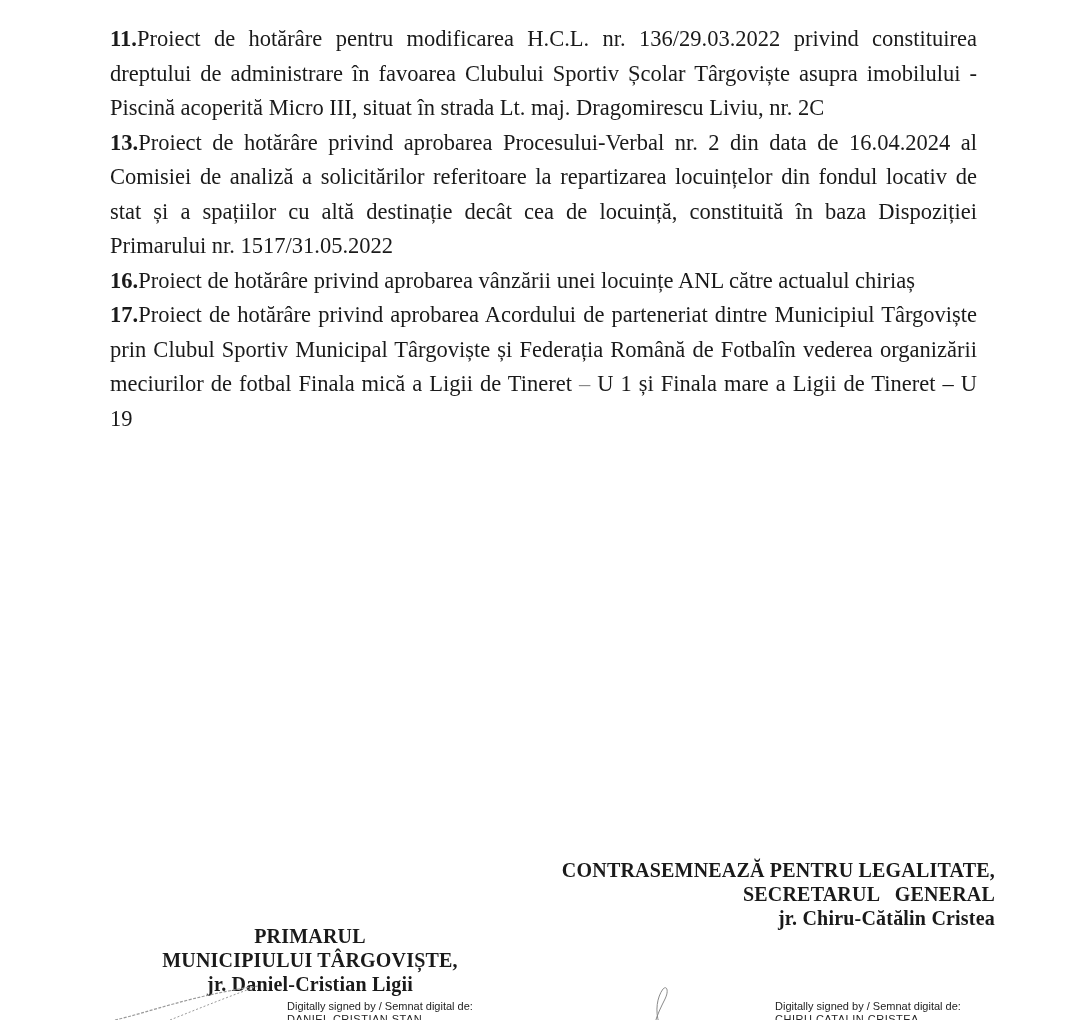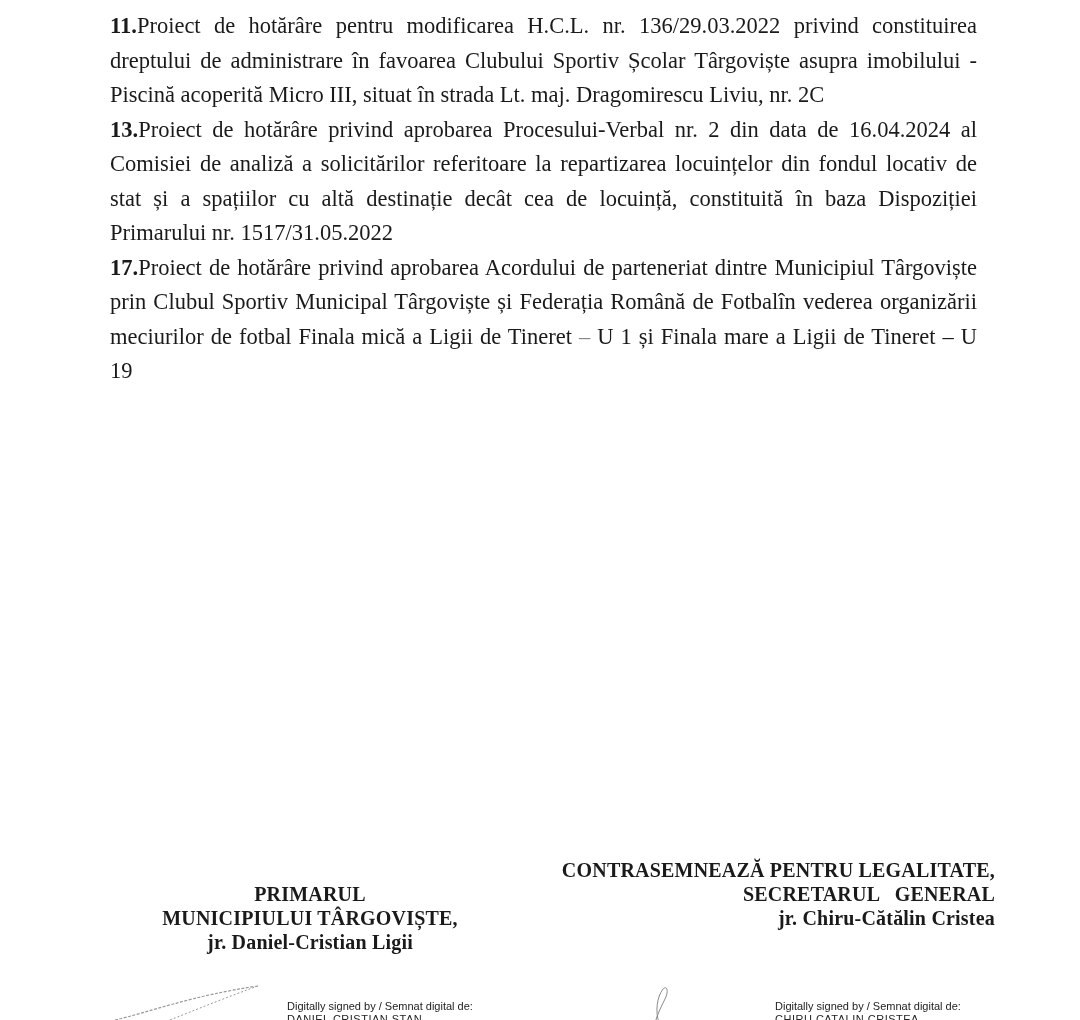--- a/index.html
+++ b/index.html
@@ -11,40 +11,40 @@
       width: 1080px;
       height: 1020px;
       overflow: hidden;
       position: relative;
       font-family: "Liberation Serif", "DejaVu Serif", serif;
       color: #1a1a1a;
     }
     .items {
       position: absolute;
       left: 110px;
-      top: 9px;
+      top: 22px;
       width: 867px;
     }
     .item {
       font-size: 22.5px;
       line-height: 34.5px;
       text-align: justify;
       text-align-last: left;
       margin: 0;
     }
     .item .num {
       font-weight: bold;
     }
     .dash {
       color: #888;
     }
     .sig-left {
       position: absolute;
       left: 130px;
-      top: 882px;
+      top: 924px;
       width: 360px;
       text-align: center;
       font-weight: bold;
       font-size: 20px;
       line-height: 24px;
       letter-spacing: 0.2px;
     }
     .sig-right {
       position: absolute;
       left: 495px;
@@ -77,20 +77,21 @@
     }
     .scribble.left { left: 110px; top: 982px; }
     .scribble.right { left: 645px; top: 985px; }
   </style>
 </head>
 <body>
 
 <div class="items">
   <p class="item"><span class="num">11.</span><span>Proiect de hotărâre pentru modificarea H.C.L. nr. 136/29.03.2022 privind constituirea dreptului de administrare în favoarea Clubului Sportiv Școlar Târgoviște asupra imobilului - Piscină acoperită Micro III, situat în strada Lt. maj. Dragomirescu Liviu, nr. 2C</span></p>
   <p class="item"><span class="num">13.</span><span>Proiect de hotărâre privind aprobarea Procesului-Verbal nr. 2 din data de 16.04.2024 al Comisiei de analiză a solicitărilor referitoare la repartizarea locuințelor din fondul locativ de stat și a spațiilor cu altă destinație decât cea de locuință, constituită în baza Dispoziției Primarului nr. 1517/31.05.2022</span></p>
+  <p class="item"><span class="num">16.</span><span>Proiect de hotărâre privind aprobarea vânzării unei locuințe ANL către actualul chiriaș</span></p>
   <p class="item"><span class="num">17.</span><span>Proiect de hotărâre privind aprobarea Acordului de parteneriat dintre Municipiul Târgoviște prin Clubul Sportiv Municipal Târgoviște și Federația Română de Fotbalîn vederea organizării meciurilor de fotbal Finala mică a Ligii de Tineret </span><span class="dash">–</span><span> U 1 și Finala mare a Ligii de Tineret </span><span>–</span><span> U 19</span></p>
 </div>
 
 <div class="sig-left">
   <div>PRIMARUL</div>
   <div>MUNICIPIULUI TÂRGOVIȘTE,</div>
   <div>jr. Daniel-Cristian Ligii</div>
 </div>
 
 <div class="sig-right">

